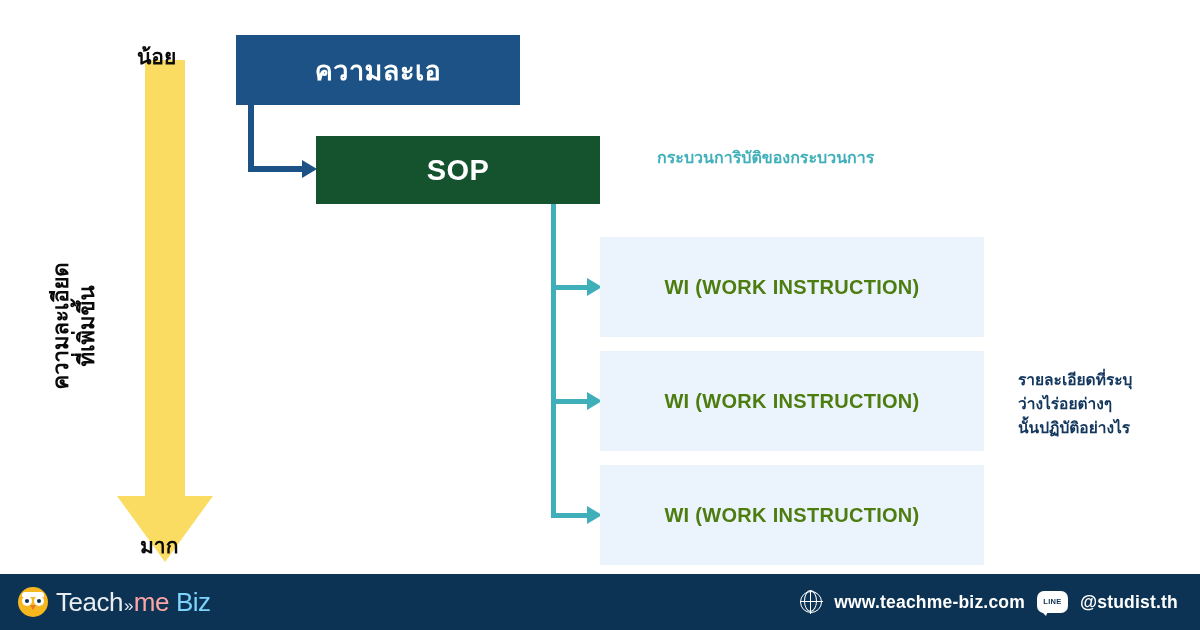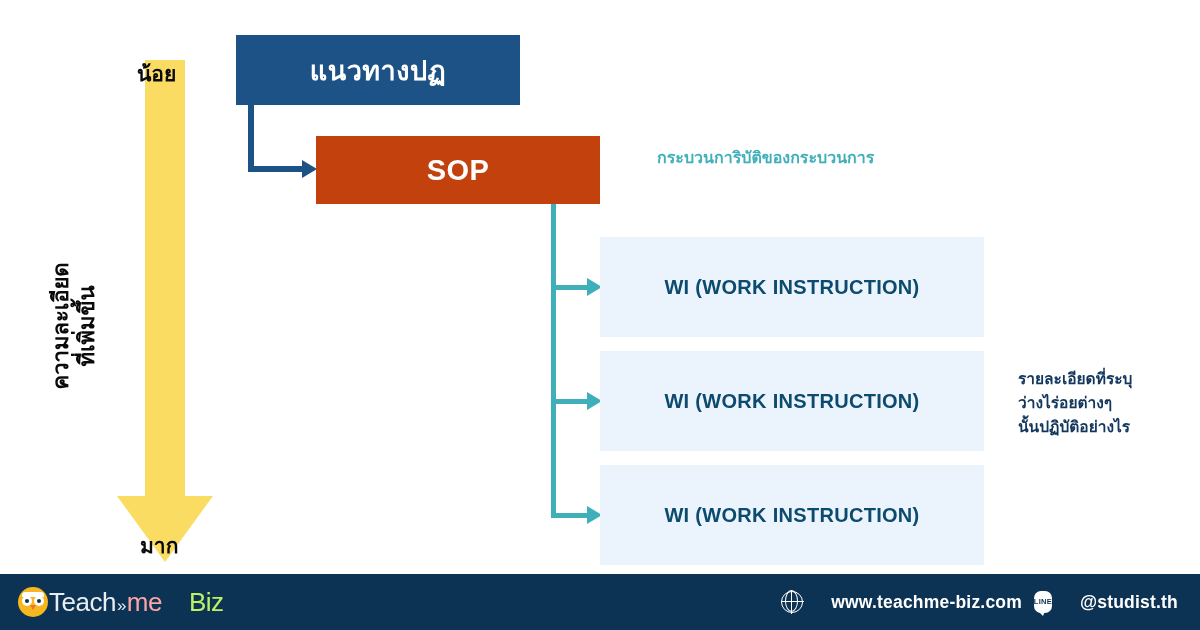--- a/index.html
+++ b/index.html
@@ -46,21 +46,21 @@
     position: absolute;
     font-weight: bold;
     color: #0a0a0a;
     font-size: 21px;
     line-height: 1;
     letter-spacing: 0px;
     white-space: nowrap;
   }
   .arrow-label-top {
     left: 137px;
-    top: 63px;
+    top: 46px;
   }
   .arrow-label-bottom {
     left: 140px;
     top: 535px;
   }
 
   .arrow-vertical-text {
     position: absolute;
     left: -26px;
     top: 300px;
@@ -93,21 +93,21 @@
     letter-spacing: 0.5px;
   }
 
   
   .box-sop {
     position: absolute;
     left: 316px;
     top: 136px;
     width: 284px;
     height: 68px;
-    background: #c2410c;
+    background: #14532d;
     color: #ffffff;
     font-size: 29px;
     font-weight: 600;
     display: flex;
     align-items: center;
     justify-content: center;
     letter-spacing: 0.5px;
   }
 
   .sop-caption {
@@ -174,58 +174,58 @@
     border-left: 15px solid #3FAFBA;
   }
 
   
   .box-wi {
     position: absolute;
     left: 600px;
     width: 384px;
     height: 100px;
     background: #EBF4FC;
-    color: #0c4a6e;
+    color: #4d7c0f;
     font-size: 20px;
     font-weight: bold;
     display: flex;
     align-items: center;
     justify-content: center;
     letter-spacing: 0.3px;
   }
 
   .wi-caption {
     position: absolute;
     left: 1018px;
     top: 368px;
     color: #12365C;
     font-size: 15.5px;
     font-weight: bold;
     line-height: 1.55;
     white-space: nowrap;
   }
-  .wi-caption span { display: block; font-family: Liberation Mono, monospace; }
+  .wi-caption span { display: block; }
 
   
   .footer {
     position: absolute;
     left: 0;
     bottom: 0;
     width: 1200px;
     height: 56px;
     background: #0D3354;
     display: flex;
     align-items: center;
   }
   .logo-wrap {
     position: absolute;
     left: 18px;
     display: flex;
     align-items: center;
-    gap: 1px;
+    gap: 8px;
   }
   .owl {
     width: 30px;
     height: 30px;
     border-radius: 50%;
     background: #F6B81E;
     position: relative;
     display: inline-block;
     overflow: hidden;
   }
@@ -269,21 +269,21 @@
   }
   .logo-text {
     font-size: 26px;
     letter-spacing: -0.5px;
     display: flex;
     align-items: baseline;
   }
   .logo-teach { color: #E8EDF2; }
   .logo-wave { color: #E8EDF2; font-size: 17px; padding: 0 1px; }
   .logo-me { color: #fca5a5; }
-  .logo-biz { color: #bef264; padding-left: 7px; margin-left: 20px; }
+  .logo-biz { color: #7dd3fc; padding-left: 7px; }
 
   .footer-right {
     position: absolute;
     right: 22px;
     display: flex;
     align-items: center;
     gap: 12px;
     color: #ffffff;
     font-size: 17.5px;
     font-weight: bold;
@@ -320,21 +320,21 @@
   .globe-inner {
     position: absolute;
     left: 3px;
     top: -1.6px;
     width: 11px;
     height: 20px;
     border: 1.6px solid #ffffff;
     border-radius: 50%;
   }
   .line-icon {
-    width: 18px;
+    width: 31px;
     height: 22px;
     background: #ffffff;
     border-radius: 7px;
     position: relative;
     display: inline-flex;
     align-items: center;
     justify-content: center;
   }
   .line-icon::after {
     content: "";
@@ -347,37 +347,37 @@
     border-right: 2px solid transparent;
     border-top: 5px solid #ffffff;
   }
   .line-icon-text {
     color: #0D3354;
     font-size: 7.5px;
     font-weight: bold;
     letter-spacing: 0.3px;
     line-height: 1;
   }
-  .site-url, .line-id { white-space: nowrap; margin-left: 16px; }
+  .site-url, .line-id { white-space: nowrap; }
 </style>
 </head>
 <body>
 
 <div id="canvas">
 
   <div class="arrow-shaft"></div>
   <div class="arrow-head"></div>
   <div class="arrow-label arrow-label-top">น้อย</div>
   <div class="arrow-label arrow-label-bottom">มาก</div>
   <div class="arrow-vertical-text">
     <span>ความละเอียด</span>
     <span>ที่เพิ่มขึ้น</span>
   </div>
 
-  <div class="box-process">แนวทางปฏ</div>
+  <div class="box-process">ความละเอ</div>
 
   <div class="nv-line-v"></div>
   <div class="nv-line-h"></div>
   <div class="nv-arrowhead"></div>
 
   <div class="box-sop">SOP</div>
   <div class="sop-caption">กระบวนการิบัติของกระบวนการ</div>
 
   <div class="tl-line-v"></div>
 

